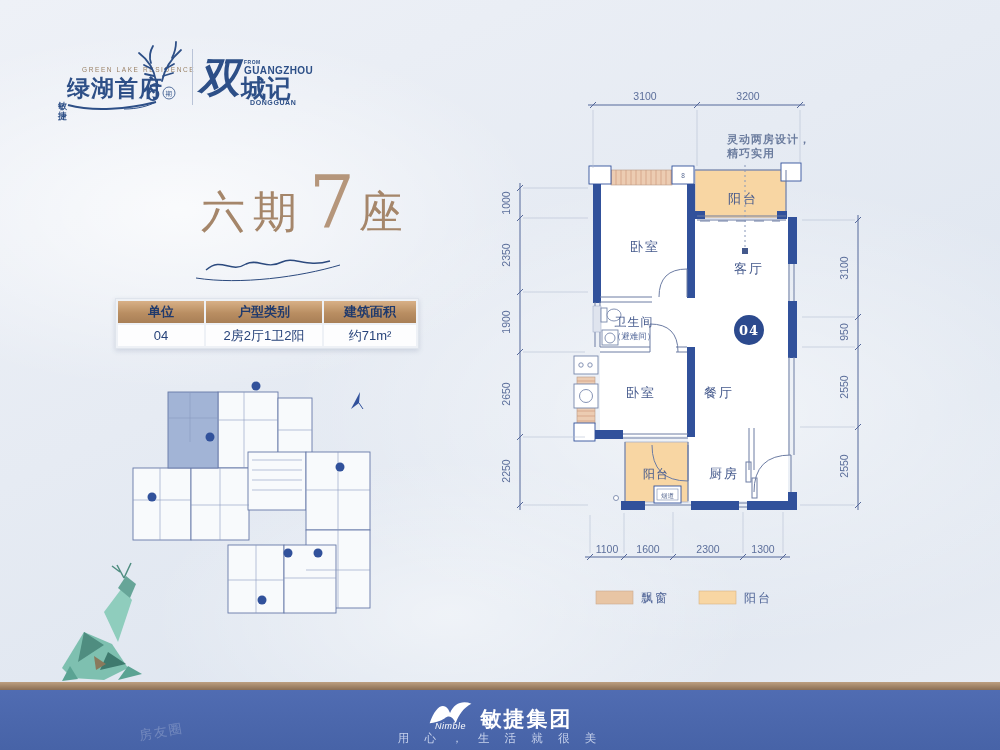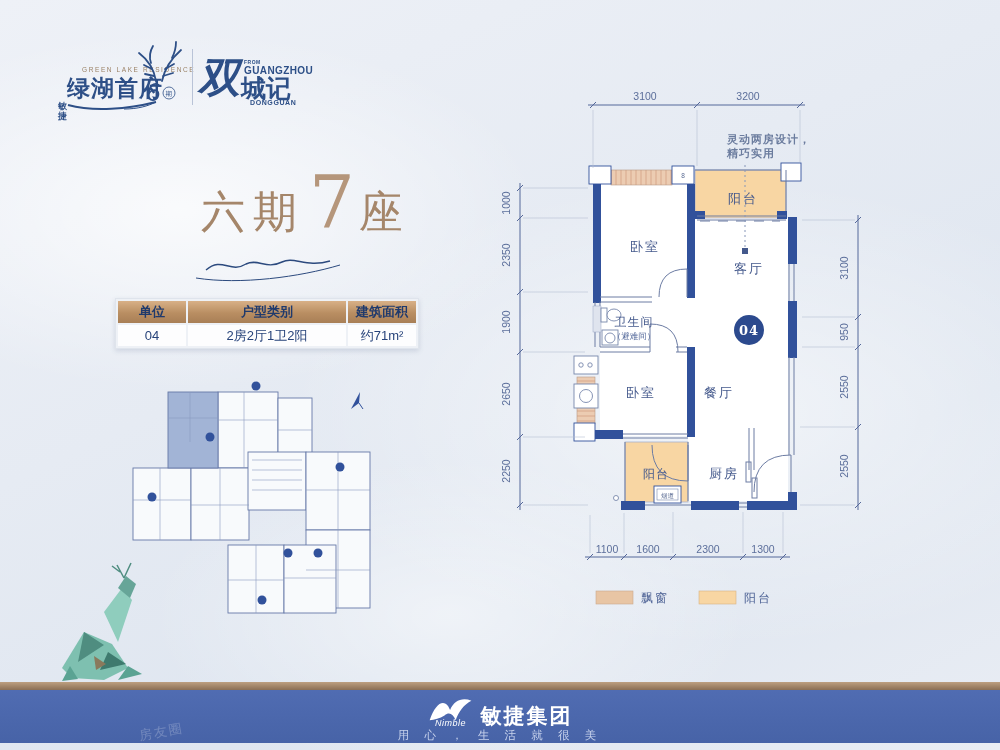--- a/index.html
+++ b/index.html
@@ -30,27 +30,27 @@
   .title{position:absolute;left:162px;top:172px;display:flex;align-items:baseline;color:#a5866a;}
   .title .t-phase{font-family:"DejaVu Serif",serif;font-size:44px;letter-spacing:8px;margin-left:39px;}
   .title .t-num{font-family:"DejaVu Serif",serif;font-size:72px;line-height:60px;color:#b5967b;margin:0 4px;font-weight:400;}
   .title .t-unit{font-family:"DejaVu Serif",serif;font-size:44px;letter-spacing:2px;}
   
   .spec{position:absolute;left:115px;top:298px;width:298px;background:#eef1f6;border:1px solid #dfe4ec;
         box-shadow:0 2px 5px rgba(70,90,130,.18);padding:2px;}
   .spec-row{display:flex;gap:2px;}
   .spec-row + .spec-row{margin-top:2px;}
   .cell{text-align:center;font-size:13px;}
-  .c1{width:68px;} .c2{flex:1;} .c3{width:68px;}
+  .c1{width:86px;} .c2{flex:1;} .c3{width:92px;}
   .spec-head .cell{background:linear-gradient(#d8b087,#b98e62 55%,#a87f56);color:#203a6c;font-weight:bold;height:22px;line-height:22px;}
   .spec-body .cell{background:#fdfdfe;color:#27437a;height:21px;line-height:21px;}
   
   .footer{position:absolute;left:0;bottom:0;width:1000px;height:68px;}
   .footer .bronze{height:8px;background:linear-gradient(#bd9f80,#8b6f55);}
-  .footer .bar{height:53px;background:linear-gradient(#506cb2,#4763a7);display:flex;flex-direction:column;align-items:center;justify-content:center;}
+  .footer .bar{height:60px;background:linear-gradient(#506cb2,#4763a7);display:flex;flex-direction:column;align-items:center;justify-content:center;}
   .f-logo{display:flex;align-items:flex-end;gap:7px;color:#fff;}
   .f-mark{display:flex;flex-direction:column;align-items:center;line-height:1;}
   .f-nimble{font-size:9px;font-style:italic;letter-spacing:.5px;margin-top:-3px;}
   .f-cn{font-size:21px;font-weight:bold;letter-spacing:2px;line-height:24px;font-family:"DejaVu Sans",sans-serif;margin-top:13px;}
   .f-tagline{margin-top:0;font-size:11.5px;letter-spacing:6px;color:#c7d2ec;}
   
   svg text{font-family:"Liberation Sans",sans-serif;}
   svg text.room{font-family:"DejaVu Serif",serif;fill:#44598c;font-size:13px;letter-spacing:2px;}
   svg text.room-s{font-family:"DejaVu Serif",serif;fill:#44598c;font-size:12px;letter-spacing:1px;}
   svg text.room-xs{font-family:"DejaVu Serif",serif;fill:#53689a;font-size:8.5px;}

